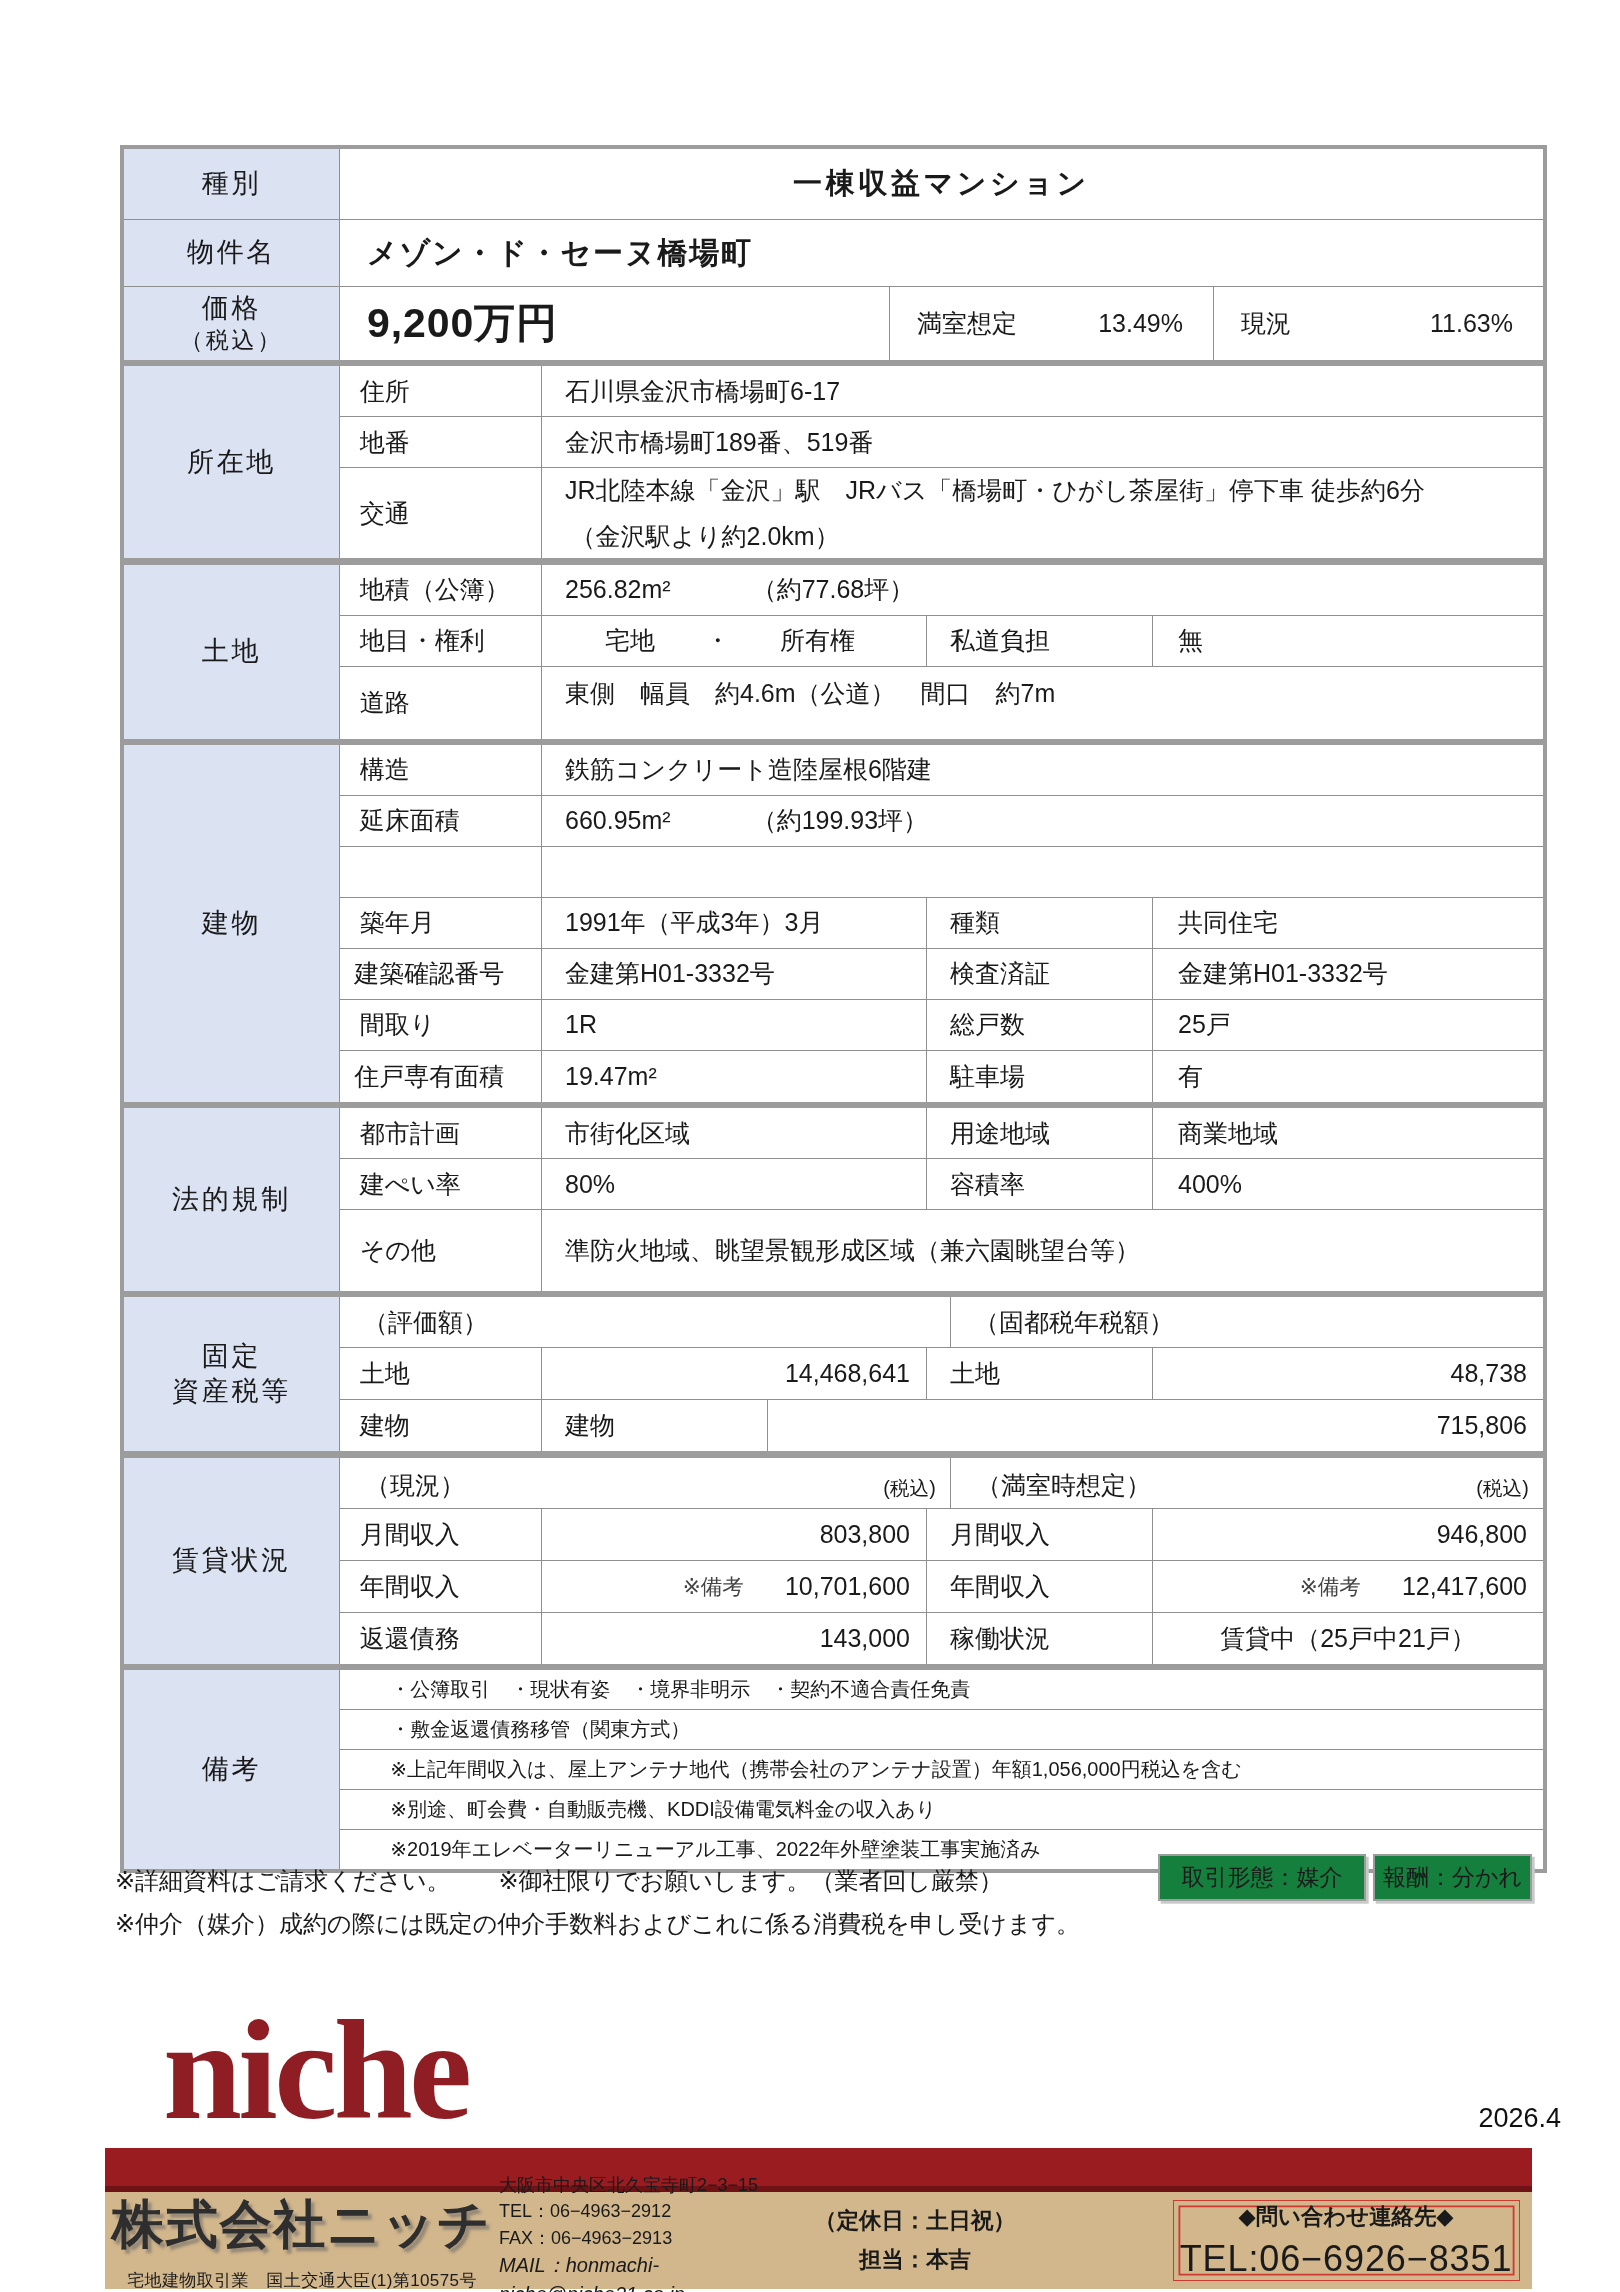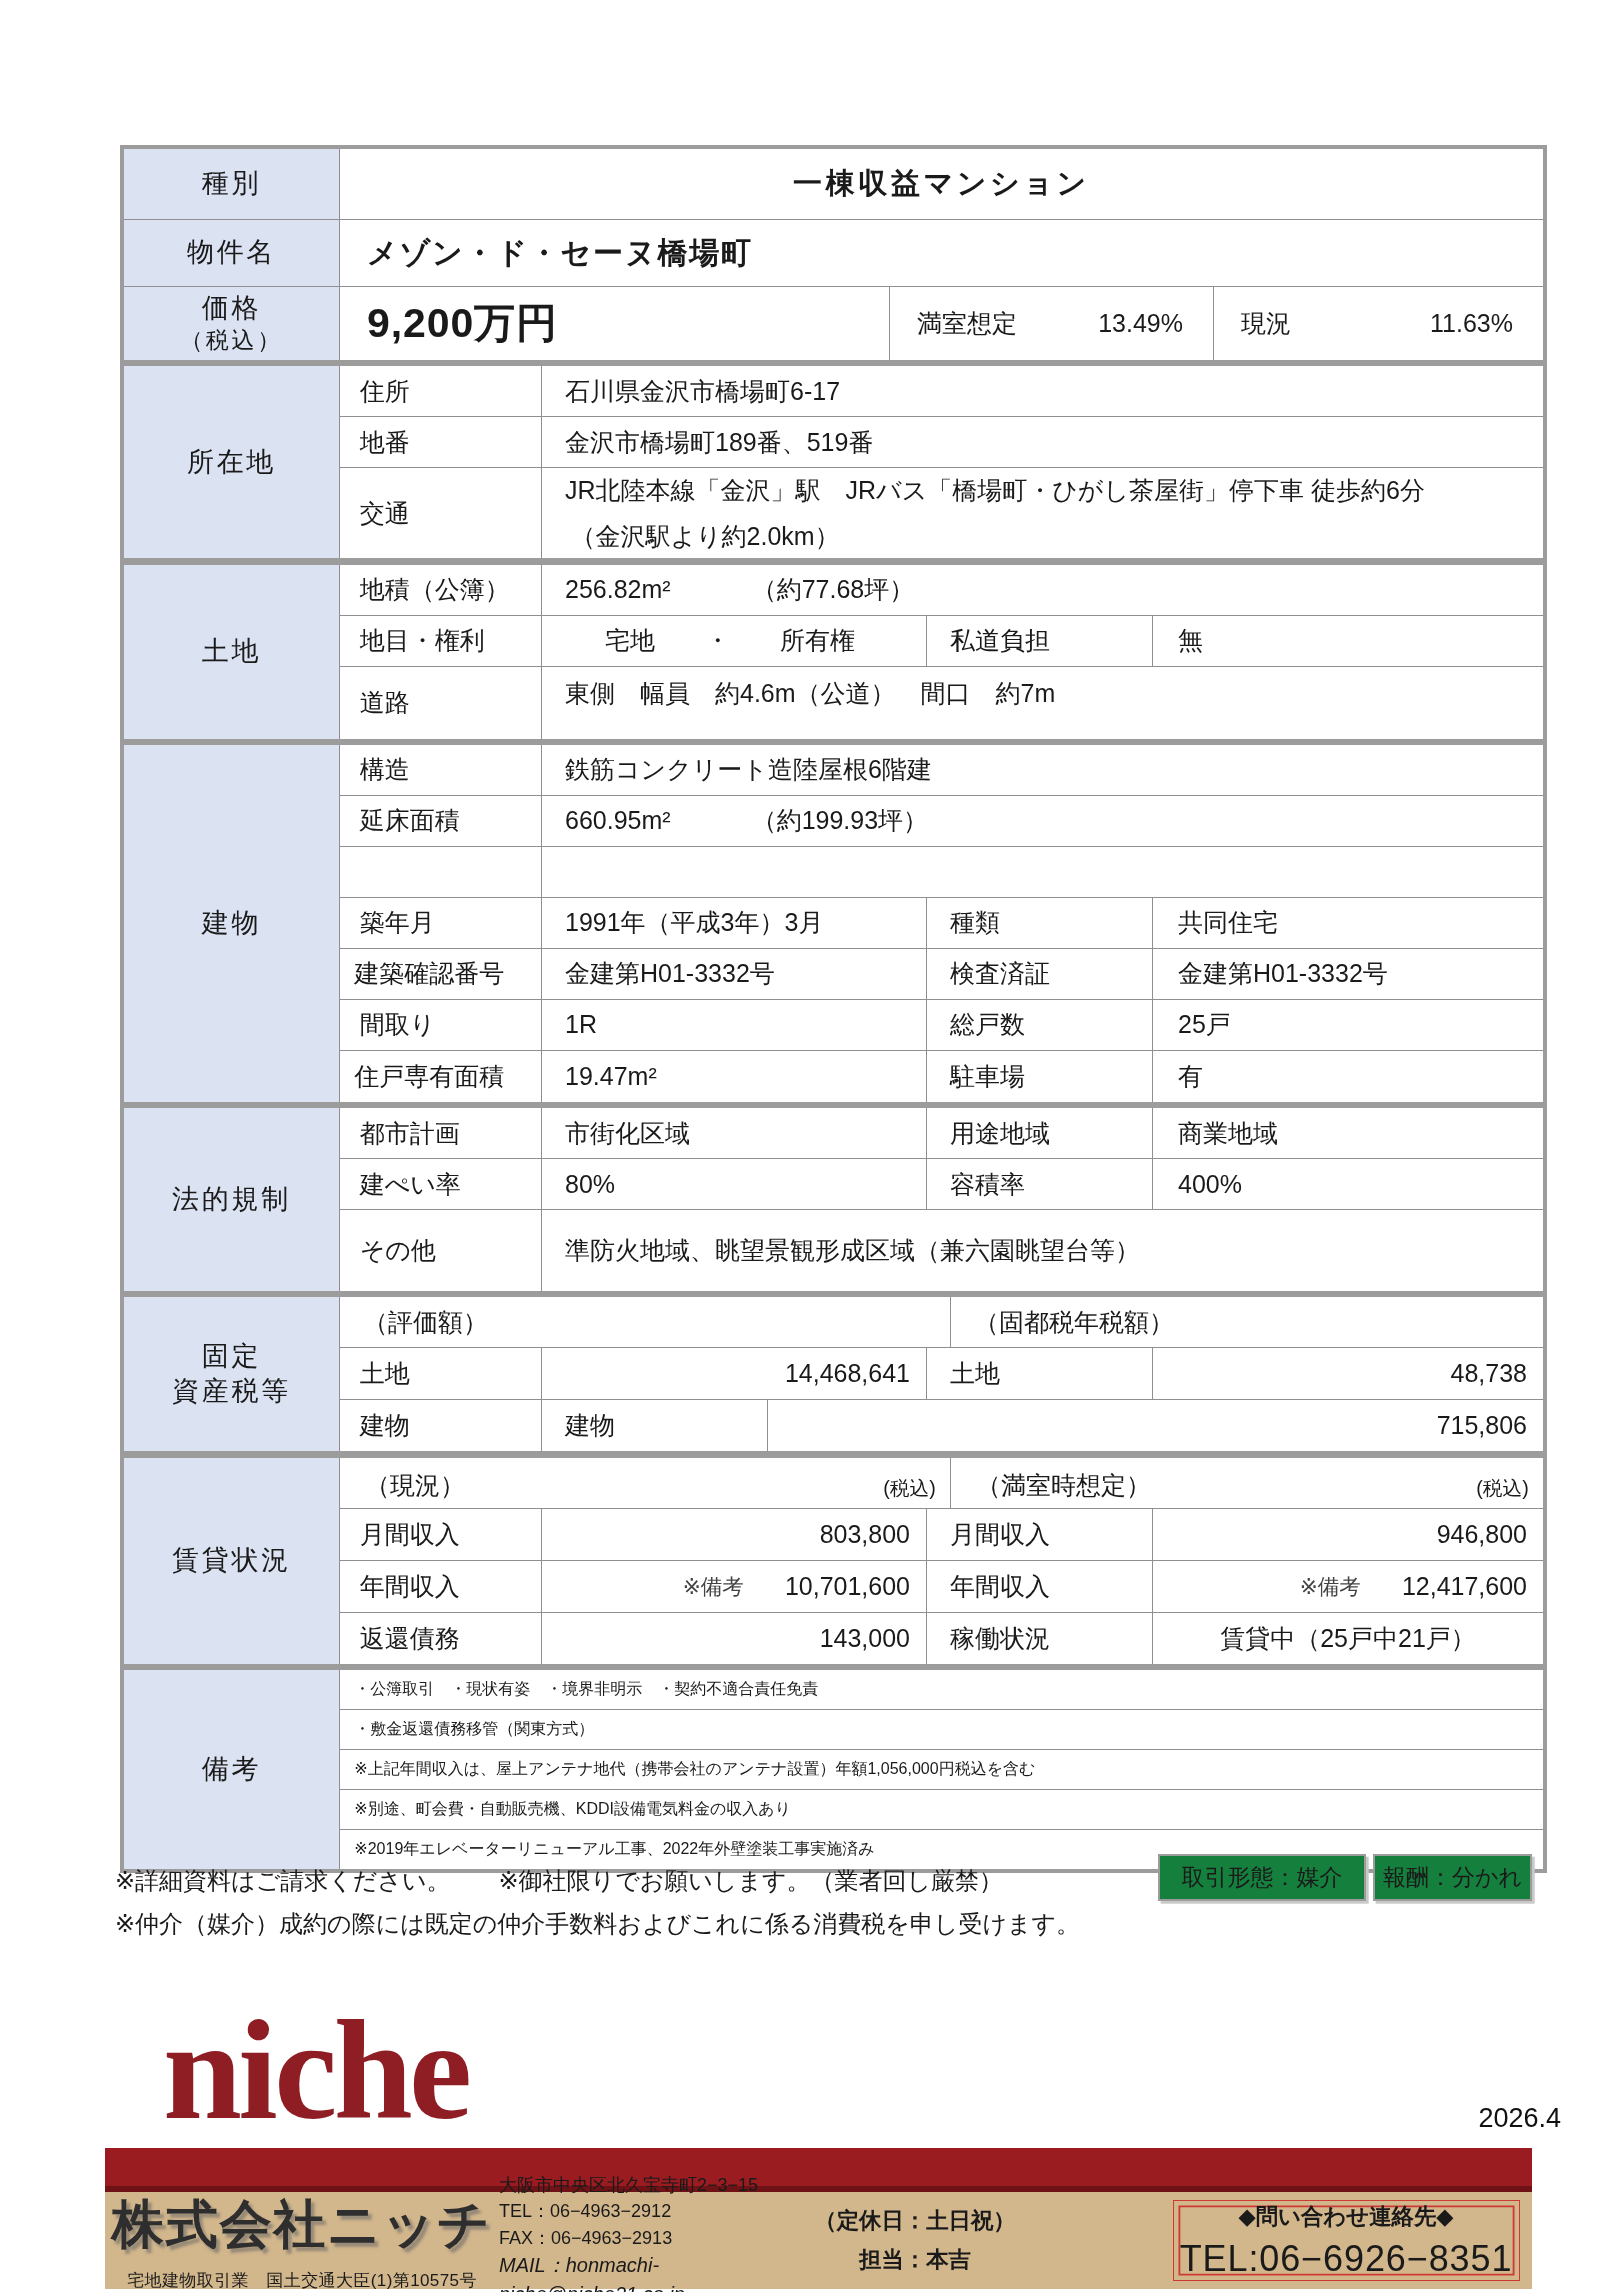--- a/index.html
+++ b/index.html
@@ -31,21 +31,21 @@
   .center{justify-content:center;padding-left:0;}
   .small-note{font-size:19.7px;}
   .biko-note{font-size:21.5px;color:#444;margin-right:41px;}
   .twoline{flex-direction:column;align-items:flex-start;justify-content:center;gap:12.5px;}
   .topalign{align-items:flex-start;padding-top:10.7px;}
   .price-val{font-size:41px;font-weight:bold;padding-left:27px;letter-spacing:0.9px;}
   .name-val{font-size:30px;font-weight:bold;padding-left:27px;letter-spacing:1.8px;}
   .type-val{font-size:29px;font-weight:bold;letter-spacing:3.6px;}
   .yield{justify-content:space-between;padding:0 30px 0 27px;}
   .half-head{justify-content:space-between;padding:0 14.3px 0 25px;align-items:flex-end;padding-bottom:5.4px;}
-  .remark-row{padding-left:14.3px;font-size:16px;}
+  .remark-row{padding-left:14.3px;font-size:20px;margin-left:36px;}
 
   
   .note1{position:absolute;left:115px;top:1865px;font-size:24px;}
   .note2{position:absolute;left:115px;top:1908px;font-size:24px;}
   .tagbox{position:absolute;top:1854px;height:47px;border:2.7px solid #9c9c9c;
           background:#15803d;display:flex;align-items:center;justify-content:center;
           font-size:23px;box-sizing:border-box;box-shadow:2.7px 2.7px 0 #c9c9c9;}
   .tag1{left:1158px;width:208px;}
   .tag2{left:1373px;width:159px;}
 

